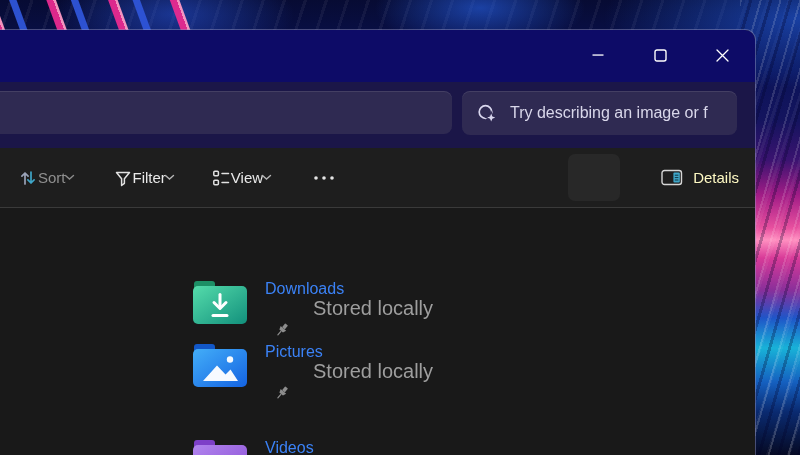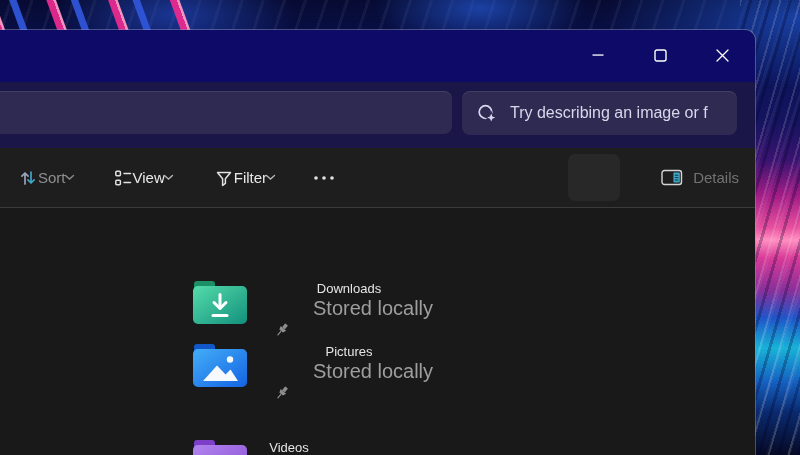--- a/index.html
+++ b/index.html
@@ -76,28 +76,28 @@
   }
   .tb-item{display:flex;align-items:center;gap:0;font-size:15px;cursor:default;}
   .tb-item .chev{margin-left:-2px;display:flex;}
   .tb-sort{margin-right:38px;color:#8f8f8f;}
   .tb-view{margin-right:40px;color:#e9e9e9;}
   .tb-filter{margin-right:36px;color:#e9e9e9;}
   .tb-more{display:flex;align-items:center;}
   .empty-btn{position:absolute;left:584px;top:6px;width:52px;height:47px;background:#282828;border-radius:7px;}
   .details-btn{
     position:absolute;right:16px;top:0;height:100%;display:flex;align-items:center;
-    gap:10px;font-size:15px;color:#737373;cursor:default;
+    gap:10px;font-size:15px;color:#fef9c3;cursor:default;
   }
   
   .content{position:absolute;top:178px;left:0;right:0;bottom:0;background:#191919;}
   .file-row{position:absolute;left:208px;display:flex;align-items:flex-start;gap:17px;}
   .file-row .ficon{flex:0 0 auto;}
   .file-meta{display:flex;flex-direction:column;margin-top:1px;}
-  .file-name{color:#e5e5e5;font-size:13px;line-height:19px;text-align:center;}
+  .file-name{color:#3b82f6;font-size:16px;line-height:19px;}
   .file-status{color:#9e9e9e;font-size:20px;line-height:20px;margin-left:48px;}
   .pin{margin-top:4px;margin-left:9px;}
   .row-downloads{top:70px;}
   .row-pictures{top:133px;}
   .row-videos{top:229px;}
 </style>
 </head>
 <body>
 
 <div class="wallpaper">
@@ -145,39 +145,39 @@
         <path d="M13 4 v11 M9.9 11.9 L13 15 l3.1 -3.1" fill="none" stroke="#3fa6c8" stroke-width="1.7" stroke-linecap="round" stroke-linejoin="round"></path>
       </svg>
       <span>Sort</span>
       <span class="chev">
         <svg width="11" height="7" viewBox="0 0 11 7">
             <path d="M1.5 1.5 L5.5 5 L9.5 1.5" fill="none" stroke="#8a8a8a" stroke-width="1.4" stroke-linecap="round"></path>
           </svg>
       </span>
     </div>
 
+    <div class="tb-item tb-filter">
+      <svg width="20" height="20" viewBox="0 0 20 20">
+        <path d="M3.5 4.5 h13 l-5.1 6.3 v4.5 l-2.8 2.2 v-6.7 Z" fill="none" stroke="#e2e2e2" stroke-width="1.5" stroke-linejoin="round"></path>
+      </svg>
+      <span>Filter</span>
+      <span class="chev">
+        <svg width="11" height="7" viewBox="0 0 11 7">
+            <path d="M1.5 1.5 L5.5 5 L9.5 1.5" fill="none" stroke="#b4b4b4" stroke-width="1.4" stroke-linecap="round"></path>
+          </svg>
+      </span>
+    </div>
+
     <div class="tb-item tb-view">
       <svg width="20" height="20" viewBox="0 0 20 20">
         <rect x="2.8" y="3.2" width="4.6" height="4.6" rx="1" fill="none" stroke="#e2e2e2" stroke-width="1.5"></rect>
         <rect x="2.8" y="12.2" width="4.6" height="4.6" rx="1" fill="none" stroke="#e2e2e2" stroke-width="1.5"></rect>
         <path d="M11 5.5 h6.5 M11 14.5 h6.5" stroke="#e2e2e2" stroke-width="1.5" stroke-linecap="round"></path>
       </svg>
       <span>View</span>
-      <span class="chev">
-        <svg width="11" height="7" viewBox="0 0 11 7">
-            <path d="M1.5 1.5 L5.5 5 L9.5 1.5" fill="none" stroke="#b4b4b4" stroke-width="1.4" stroke-linecap="round"></path>
-          </svg>
-      </span>
-    </div>
-
-    <div class="tb-item tb-filter">
-      <svg width="20" height="20" viewBox="0 0 20 20">
-        <path d="M3.5 4.5 h13 l-5.1 6.3 v4.5 l-2.8 2.2 v-6.7 Z" fill="none" stroke="#e2e2e2" stroke-width="1.5" stroke-linejoin="round"></path>
-      </svg>
-      <span>Filter</span>
       <span class="chev">
         <svg width="11" height="7" viewBox="0 0 11 7">
             <path d="M1.5 1.5 L5.5 5 L9.5 1.5" fill="none" stroke="#b4b4b4" stroke-width="1.4" stroke-linecap="round"></path>
           </svg>
       </span>
     </div>
 
     <div class="tb-more">
       <svg width="24" height="6" viewBox="0 0 24 6">
         <circle cx="4" cy="3" r="1.8" fill="#e4e4e4"></circle>

